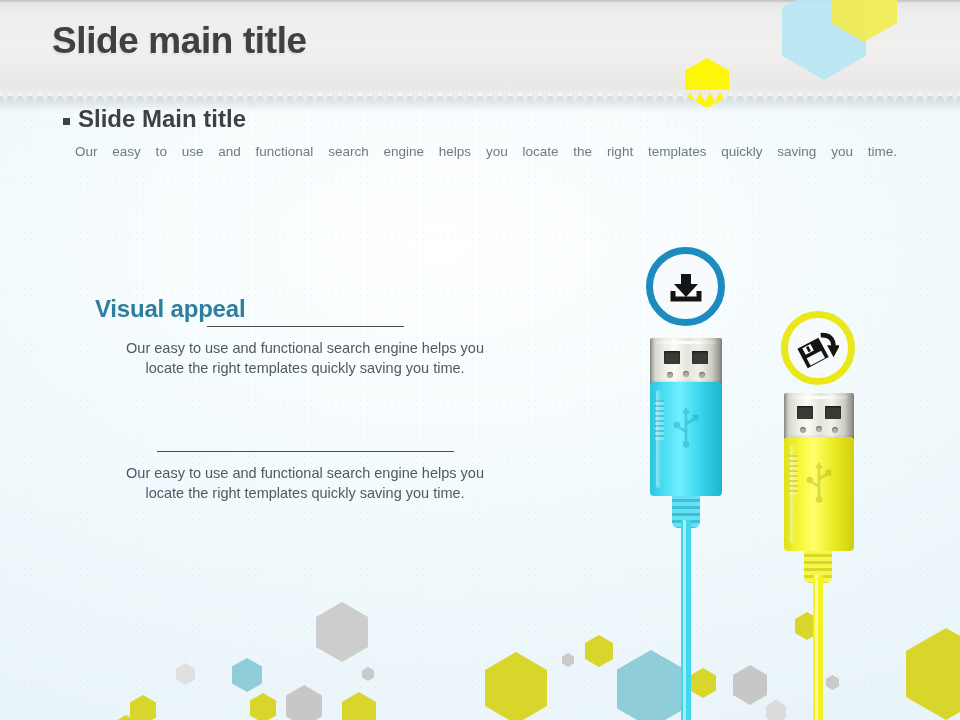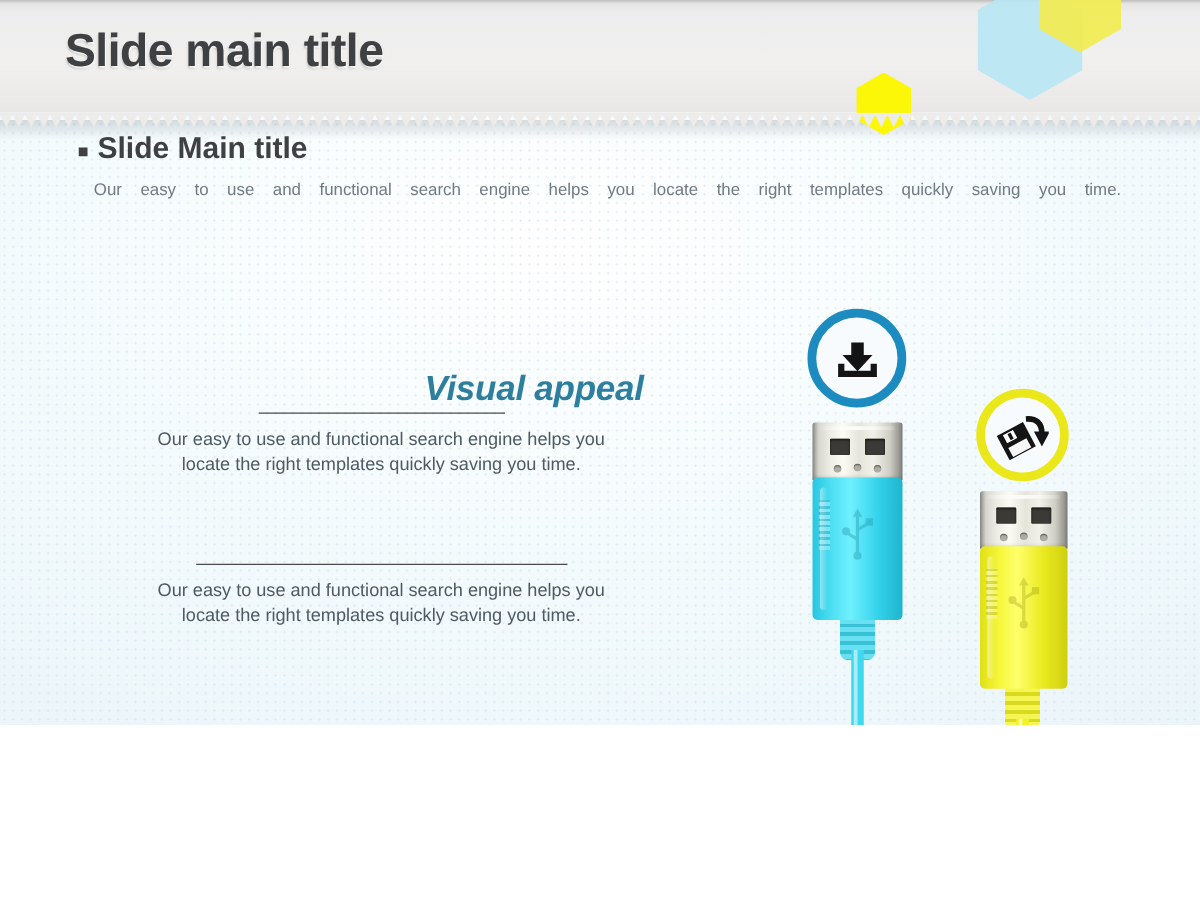--- a/index.html
+++ b/index.html
@@ -6,21 +6,21 @@
     margin: 0; padding: 0;
     width: 960px; height: 720px;
     overflow: hidden;
   }
   body {
     font-family: "Liberation Sans", sans-serif;
     background: #ffffff;
   }
   #slide {
     position: relative;
-    width: 960px; height: 580px;
+    width: 960px; height: 720px;
     overflow: hidden;
     background:
       radial-gradient(ellipse 900px 520px at 46% 34%, #ffffff 0%, #f4fbfd 45%, #e9f4f9 100%);
   }
   
   #dots {
     position: absolute;
     left: 0; top: 96px; right: 0; bottom: 0;
     background-image: radial-gradient(#d3e3ec 0.9px, transparent 1px);
     background-size: 7px 7px;
@@ -88,26 +88,25 @@
     position:absolute; left:75px; top:43px;
     width: 822px;
     font-size: 13.5px; color:#6f7a82;
     text-align: justify;
     text-align-last: justify;
     line-height: 18px;
   }
 
   .block { position:absolute; z-index:4; width: 420px; }
   .block-head {
-    text-align:right;
-    font-size: 28px;
+    text-align:left;
+    font-size: 24px;
     font-weight: bold;
     letter-spacing: -0.2px;
     white-space: nowrap;
-    font-style: italic;
   }
   .block-head.teal { color:#2d7f9d; }
   .block-head.dark { color:#3f4042; }
   .rule {
     margin: 3px auto 0 auto;
     height: 1px;
     background: #4a4a4a;
   }
   .block-para {
     margin-top: 11px;

